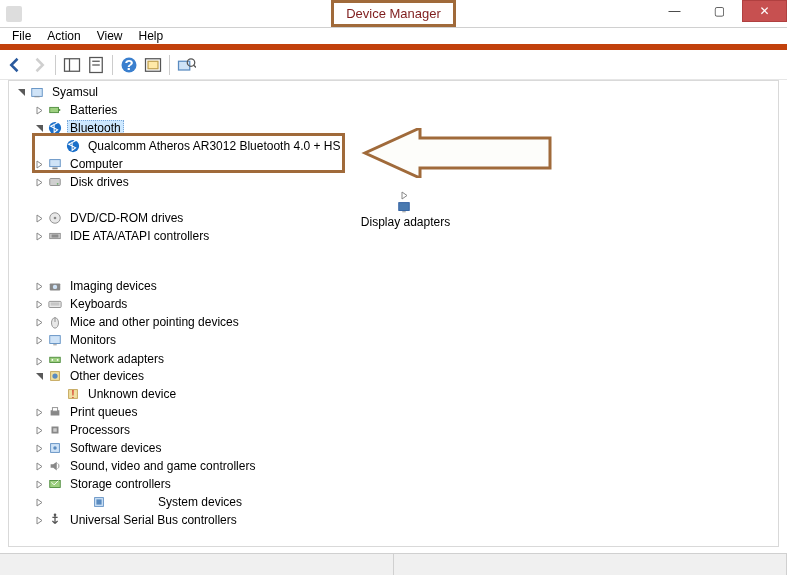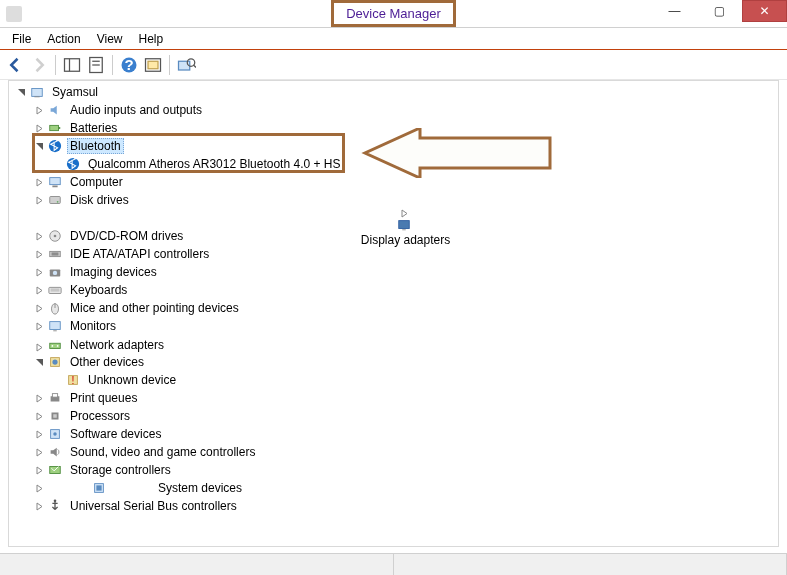--- a/index.html
+++ b/index.html
@@ -1,27 +1,27 @@
 <!DOCTYPE html>
 <html><head>
 <meta charset="utf-8">
 <style>
 * { margin: 0; padding: 0; box-sizing: border-box; font-family: "Segoe UI", Tahoma, sans-serif; font-size: 12px; }
 body { width: 787px; height: 575px; background: #fff; position: relative; overflow: hidden; }
 
 .titlebar { height: 28px; background: #fff; border-bottom: 1px solid #d0d0d0; display: flex; align-items: center; position: relative; }
 .titlebar .app-icon { width: 16px; height: 16px; margin: 0 6px; background: #ddd; border-radius: 2px; }
-.titlebar .title { position: absolute; left: 50%; transform: translateX(-50%); font-size: 13px; color: #4c1d95; padding: 2px 6px; }
+.titlebar .title { position: absolute; left: 50%; transform: translateX(-50%); font-size: 13px; color: #7f1d1d; padding: 2px 6px; }
 .titlebar .win-controls { position: absolute; right: 0; top: 0; display: flex; }
 .titlebar .win-btn { width: 45px; height: 22px; display: flex; align-items: center; justify-content: center; font-size: 12px; color: #333; }
 .titlebar .win-btn.close { background: #c75050; color: #fff; width: 45px; border: 1px solid #b04040; }
 .titlebar .win-btn.max { background: #fff; }
 .titlebar .win-btn.min { background: #fff; }
 
-.menubar { height: 22px; background: #fff; border-bottom: 1px solid #c2410c; display: flex; align-items: center; padding: 0 4px; }
+.menubar { height: 22px; background: #fff; border-bottom: 6px solid #c2410c; display: flex; align-items: center; padding: 0 4px; }
 .menubar .menu-item { padding: 2px 8px; cursor: default; }
 
 .toolbar { height: 30px; background: #fff; border-bottom: 1px solid #e6e6e6; display: flex; align-items: center; padding: 0 4px; gap: 2px; }
 .toolbar .tb-btn { width: 22px; height: 22px; display: flex; align-items: center; justify-content: center; border: 1px solid transparent; border-radius: 2px; }
 .toolbar .tb-btn.disabled { opacity: .4; }
 .toolbar .sep { width: 1px; height: 20px; background: #ccc; margin: 0 3px; }
 
 .tree-area { position: absolute; top: 80px; left: 8px; right: 8px; bottom: 28px; border: 1px solid #d9d9d9; background: #fff; overflow: auto; padding: 2px 0; }
 .tree-node { display: flex; align-items: center; height: 18px; white-space: nowrap; }
 .tree-node .twisty { width: 12px; height: 12px; display: inline-flex; align-items: center; justify-content: center; cursor: default; margin-right: 2px; }
@@ -126,33 +126,20 @@
       <span class="label">Syamsul</span>
     </div>
     <div class="tree-node" style="padding-left: 24px;">
       <span class="twisty">
         <svg viewBox="0 0 9 9">
           <path d="M2 1 L7 4.5 L2 8 Z" fill="none" stroke="#888"></path>
         </svg>
       </span>
       <span class="icon">
         <svg class="dev-ico" viewBox="0 0 16 16">
-          <path d="M3 6h3l4-3v10l-4-3H3z" fill="#7aa7d7"></path>
-        </svg>
-      </span>
-      <span class="label">Audio inputs and outputs</span>
-    </div>
-    <div class="tree-node" style="padding-left: 24px;">
-      <span class="twisty">
-        <svg viewBox="0 0 9 9">
-          <path d="M2 1 L7 4.5 L2 8 Z" fill="none" stroke="#888"></path>
-        </svg>
-      </span>
-      <span class="icon">
-        <svg class="dev-ico" viewBox="0 0 16 16">
           <rect x="2" y="5" width="10" height="6" fill="#9ed080" stroke="#4a8a3a"></rect>
           <rect x="12" y="7" width="2" height="2" fill="#4a8a3a"></rect>
         </svg>
       </span>
       <span class="label">Batteries</span>
     </div>
     <div class="tree-node selected" style="padding-left: 24px;">
       <span class="twisty">
         <svg viewBox="0 0 9 9">
           <path d="M1 1 L8 1 L1 8 Z" fill="#595959" transform="rotate(90 4.5 4.5)"></path>
@@ -240,21 +227,21 @@
       </span>
       <span class="icon">
         <svg class="dev-ico" viewBox="0 0 16 16">
           <rect x="2" y="5" width="12" height="6" fill="#d0d0d0" stroke="#888"></rect>
           <line x1="4" y1="7" x2="12" y2="7" stroke="#555"></line>
           <line x1="4" y1="9" x2="12" y2="9" stroke="#555"></line>
         </svg>
       </span>
       <span class="label">IDE ATA/ATAPI controllers</span>
     </div>
-    <div class="tree-node" style="padding-left: 24px;">
+    <div class="tree-node" style="padding-left: 24px; margin-top: 32px;">
       <span class="twisty">
         <svg viewBox="0 0 9 9">
           <path d="M2 1 L7 4.5 L2 8 Z" fill="none" stroke="#888"></path>
         </svg>
       </span>
       <span class="icon">
         <svg class="dev-ico" viewBox="0 0 16 16">
           <rect x="2" y="5" width="12" height="8" rx="1" fill="#888"></rect>
           <circle cx="8" cy="9" r="2.5" fill="#cfe3f7"></circle>
         </svg>

